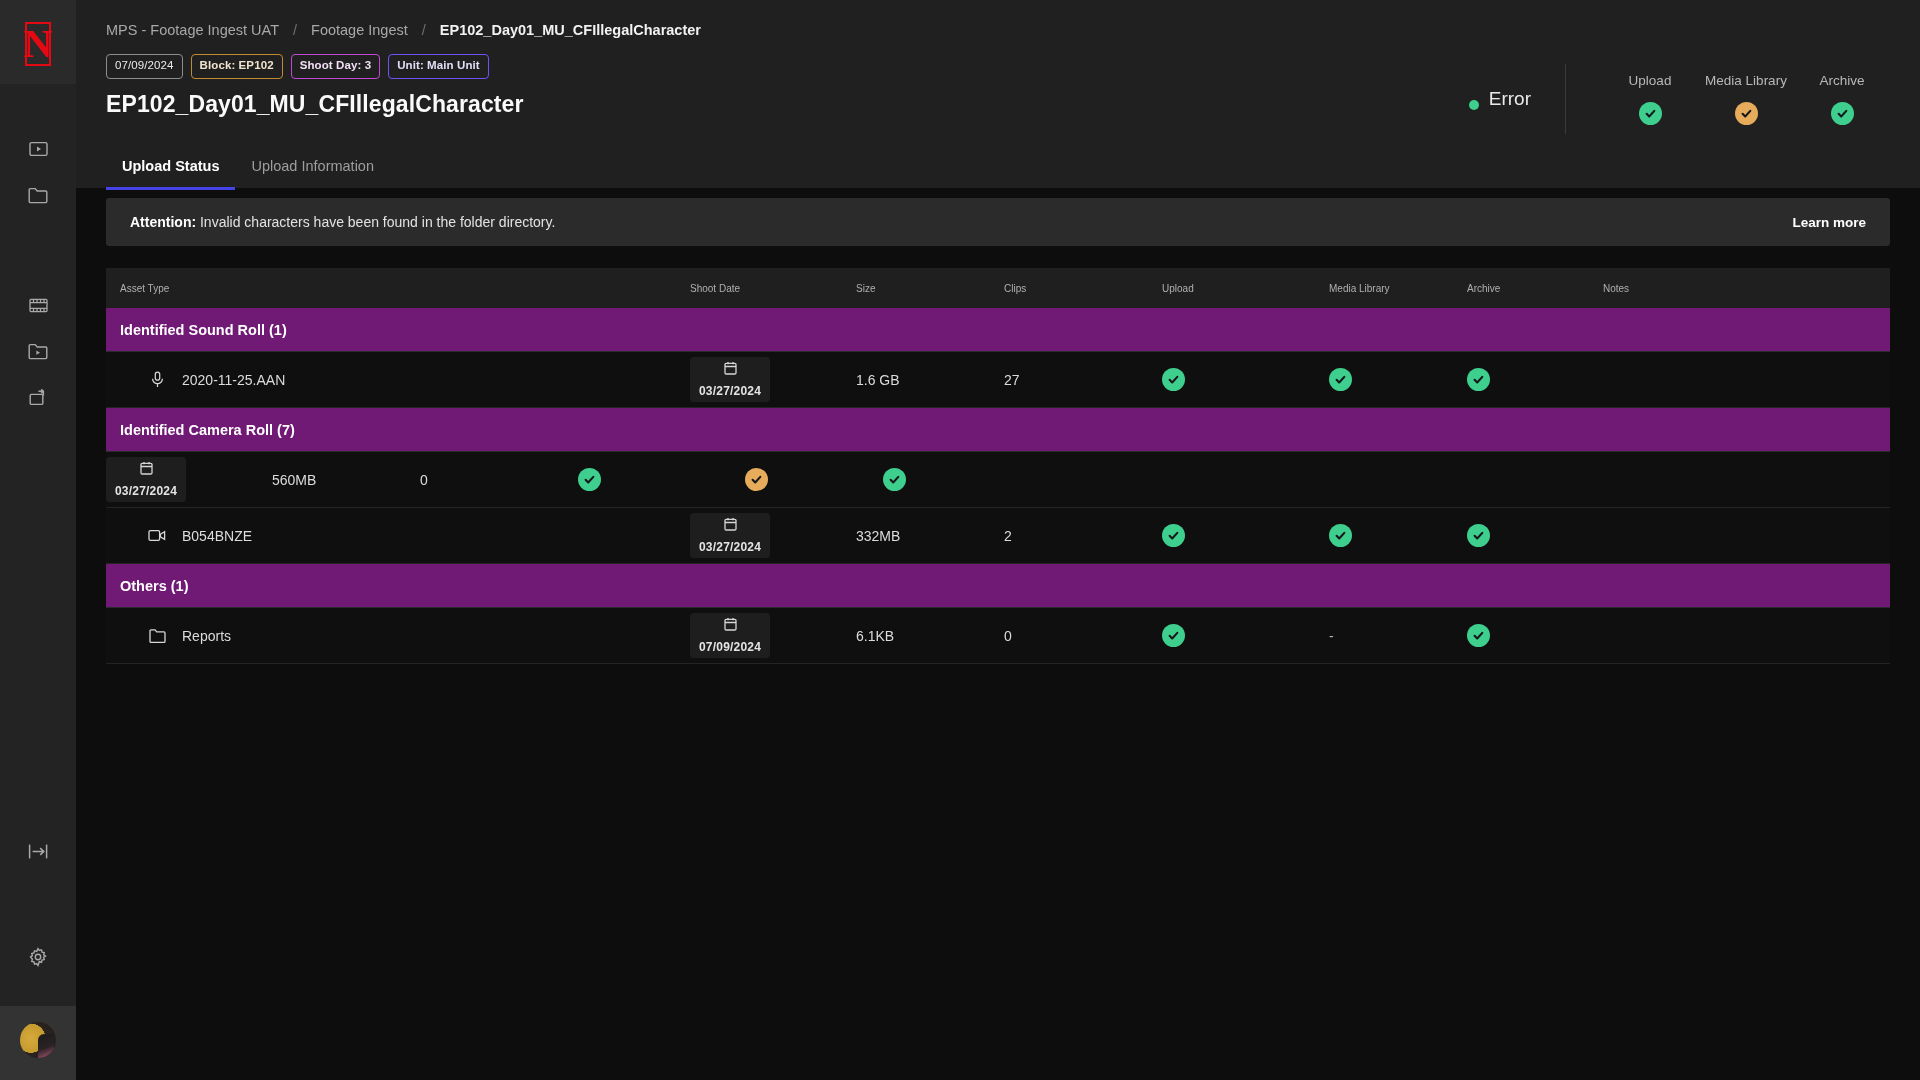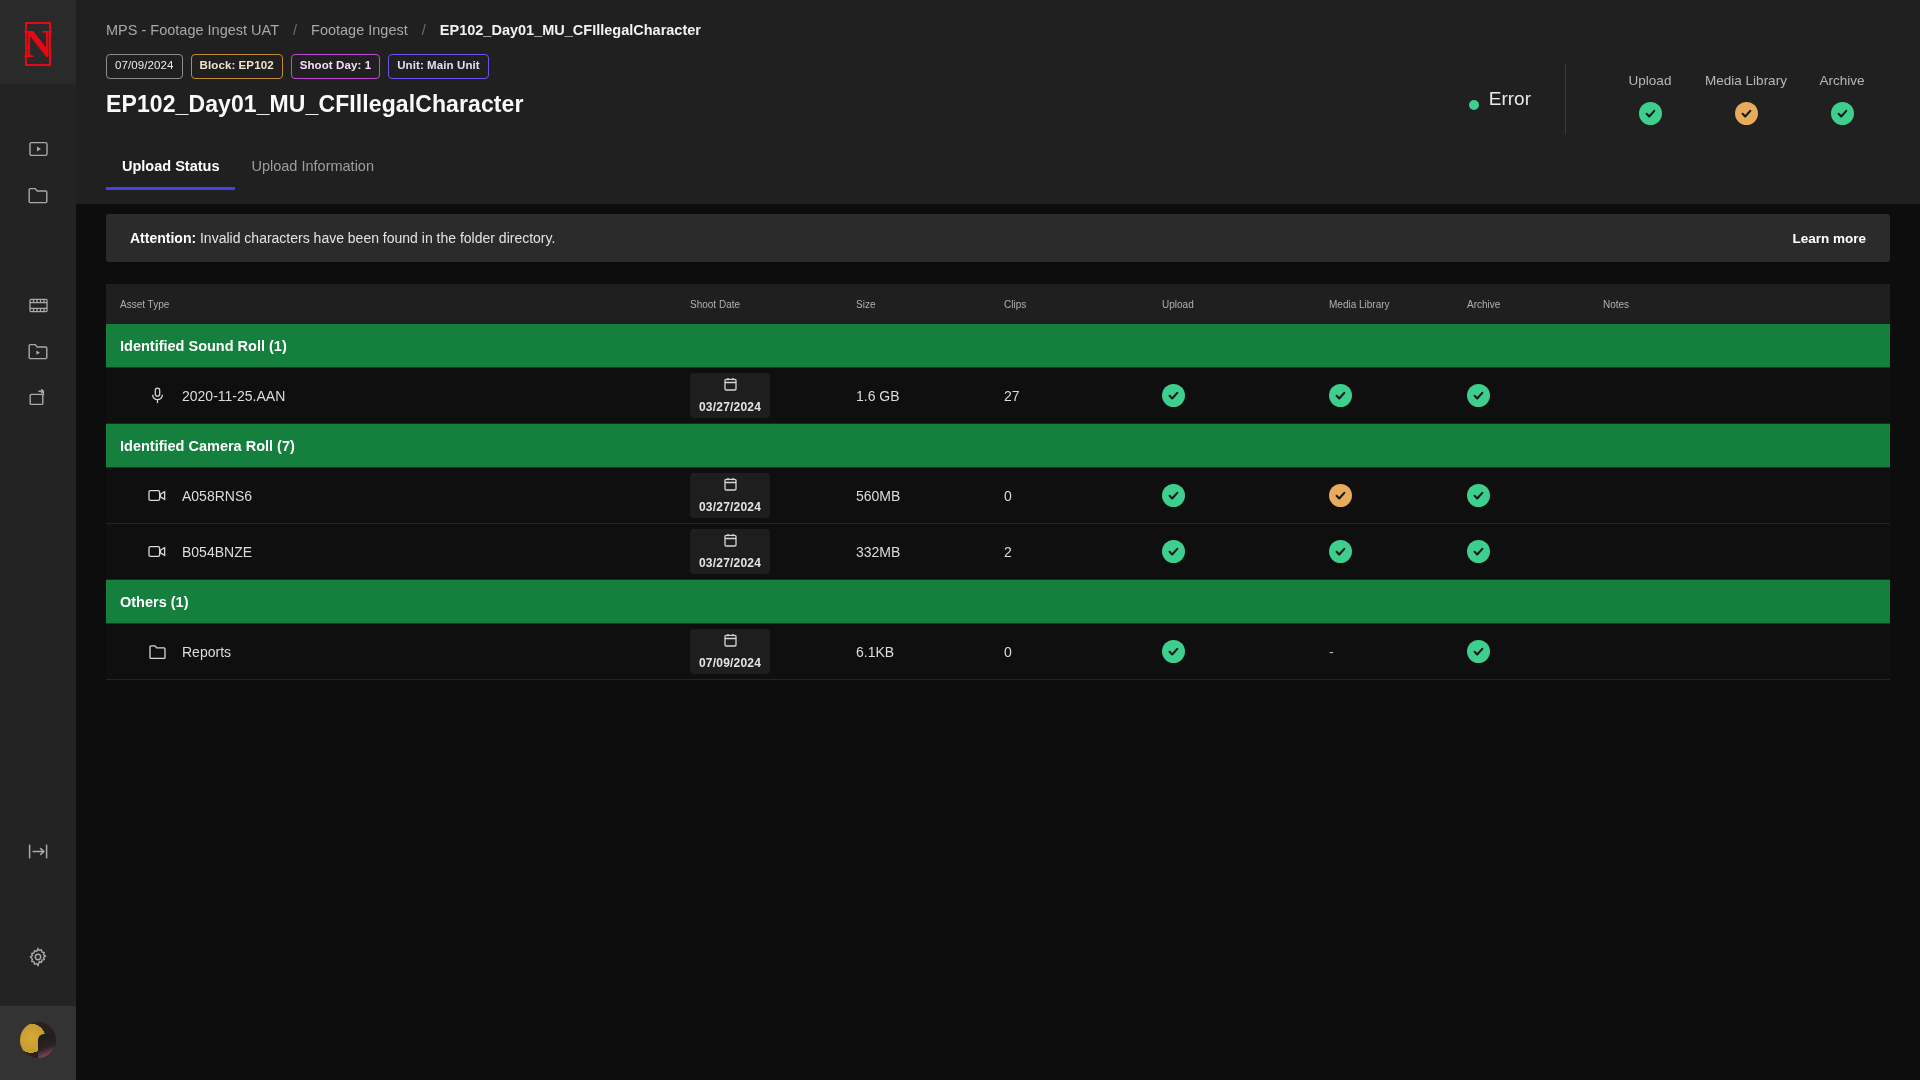--- a/index.html
+++ b/index.html
@@ -46,21 +46,21 @@
   }
   .avatar::after {
     content:''; position:absolute; right:2px; bottom:0; width:16px; height:24px;
     background: linear-gradient(160deg,#1b1b1b 0%,#2b2224 55%,#b05a76 100%);
     border-radius: 6px 2px 0 0;
   }
 
   
   .main { flex: 1 1 auto; display: flex; flex-direction: column; background:#0d0d0d; min-width:0; }
 
-  .header { background:#202020; padding: 0 0 16px 0; }
+  .header { background:#202020; padding: 0 0 0 0; }
   .breadcrumb {
     display:flex; align-items:center; gap:0px;
     padding: 22px 30px 0 30px; font-size: 14.5px;
   }
   .crumb { color:#a8a8a8; cursor:pointer; white-space:nowrap; }
   .crumb.current { color:#f2f2f2; font-weight:600; cursor:default; }
   .crumb-sep { color:#6f6f6f; margin: 0 14px; }
 
   .title-row { display:flex; align-items:flex-start; padding: 16px 0 0 30px; }
   .title-left { flex: 0 0 auto; }
@@ -101,21 +101,21 @@
     background:#2b2b2b; border-radius: 3px;
     display:flex; align-items:center; padding: 16px 24px;
     font-size: 14px; color:#e2e2e2;
   }
   .alert b { font-weight:700; color:#ffffff; }
   .alert .learn { margin-left:auto; font-weight:700; color:#ffffff; cursor:pointer; font-size:13.5px; }
 
   .table { margin-top: 22px; width:100%; }
   .trow { display:flex; align-items:center; }
   .thead { background:#1f1f1f; height:40px; font-size:10px; color:#b0b0b0; }
-  .group-row { background:#15803d; height:44px; font-size:14.5px; font-weight:700; color:#ffffff; border-bottom:1px solid #2b2b2b; }
+  .group-row { background:#701a75; height:44px; font-size:14.5px; font-weight:700; color:#ffffff; border-bottom:1px solid #2b2b2b; }
   .data-row { background:#0f0f0f; min-height:56px; border-bottom:1px solid #242424; font-size:14px; color:#dcdcdc; cursor:pointer; }
 
   .c-asset  { flex: 0 0 584px; padding-left: 14px; display:flex; align-items:center; gap:16px; }
   .c-date   { flex: 0 0 166px; }
   .c-size   { flex: 0 0 148px; }
   .c-clips  { flex: 0 0 158px; }
   .c-upload { flex: 0 0 167px; }
   .c-media  { flex: 0 0 138px; }
   .c-arch   { flex: 0 0 136px; }
   .c-notes  { flex: 1 1 auto; padding-right: 20px; }
@@ -229,21 +229,21 @@
         <span class="crumb">Footage Ingest</span>
         <span class="crumb-sep">/</span>
         <span class="crumb current">EP102_Day01_MU_CFIllegalCharacter</span>
       </div>
 
       <div class="title-row">
         <div class="title-left">
           <div class="badges">
             <span class="badge b-date">07/09/2024</span>
             <span class="badge b-block">Block: EP102</span>
-            <span class="badge b-shoot">Shoot Day: 1</span>
+            <span class="badge b-shoot">Shoot Day: 3</span>
             <span class="badge b-unit">Unit: Main Unit</span>
           </div>
           <h1 class="page-title">EP102_Day01_MU_CFIllegalCharacter</h1>
         </div>
 
         <div class="header-right">
           <div class="err-status">
             <span class="err-dot"></span>
             <span>Error</span>
           </div>
@@ -354,29 +354,20 @@
           </div>
           <div class="c-notes">
             <span class="note-text"></span>
           </div>
         </div>
 
         <div class="trow group-row">
           <div class="c-asset">Identified Camera Roll (7)</div>
         </div>
         <div class="trow data-row">
-          <div class="c-asset">
-            <span class="asset-icon">
-              <svg width="18" height="13" viewBox="0 0 18 13" fill="none" stroke="currentColor" stroke-width="1.3">
-                <rect x="1" y="1.6" width="10.6" height="9.8" rx="1.4"></rect>
-                <path d="M12.4 5.2l4.2-2.5v7.6l-4.2-2.5z"></path>
-              </svg>
-            </span>
-            <span>A058RNS6</span>
-          </div>
           <div class="c-date">
             <span class="datecell">
               <span class="cal">
                 <svg width="13" height="14" viewBox="0 0 13 14" fill="none" stroke="currentColor" stroke-width="1.3">
                   <rect x="1" y="2.3" width="11" height="10.7" rx="1.2"></rect>
                     <path d="M1 5.5h11M4 1v2.2M9 1v2.2"></path>
                 </svg>
               </span>
               <span>03/27/2024</span>
             </span>

